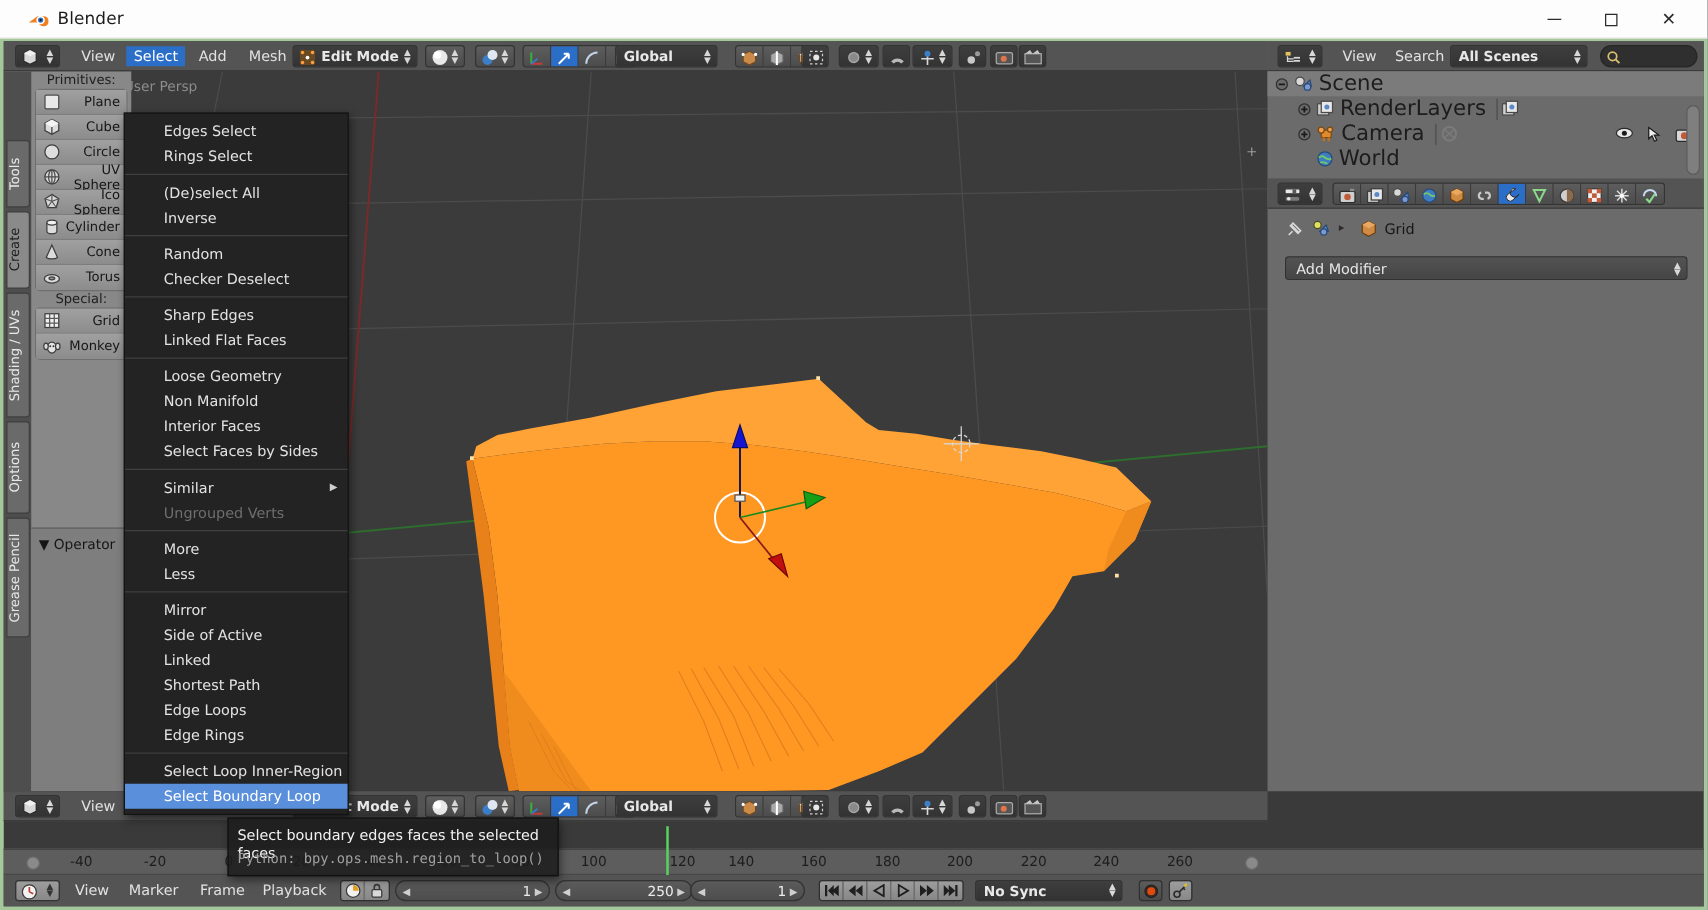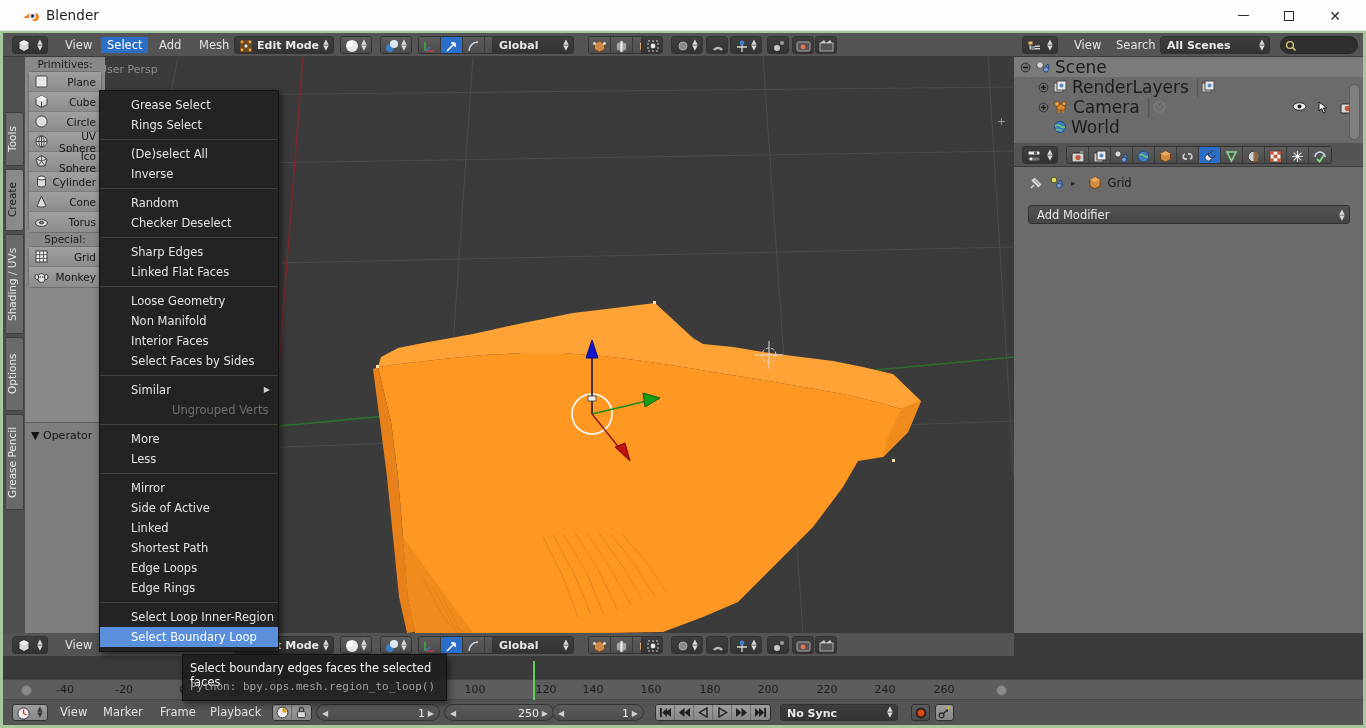--- a/index.html
+++ b/index.html
@@ -89,21 +89,21 @@
   .oper { position:absolute; left:22px; top:365px; width:80px; height:211px;
     background:#7e7e7e; border-top:1px solid #5f5f5f; }
   .oper-h { position:absolute; left:6px; top:6px; font-size:11px; color:#151515; }
 
   
   .menu { position:absolute; left:96px; top:57px; width:180px;
     background:#232323; border:1px solid #141414; padding:4px 0;
     box-shadow:2px 3px 7px rgba(0,0,0,.55); z-index:40; }
   .mi { position:relative; height:20px; line-height:20px; padding-left:31px;
     font-size:11.5px; color:#e3e3e3; white-space:nowrap; }
-  .mi.dis { color:#6e6e6e;margin-left:41px; }
+  .mi.dis { color:#6e6e6e; }
   .mi.hl { background:#5a8fdb; color:#ffffff; }
   .msep { height:1px; background:#3f3f3f; margin:4px 0; }
   .mi .arw { position:absolute; right:8px; top:0; font-size:8px; color:#cfcfcf; }
 
   
   .tip { position:absolute; left:179px; top:621px; width:265px; height:47px;
     background:#1d1d1ddd; border:1px solid #111; z-index:60;
     box-shadow:2px 3px 7px rgba(0,0,0,.5); }
   .tip-t1 { position:absolute; left:7px; top:6px; font-size:11.5px; color:#f2f2f2; }
   .tip-t2 { position:absolute; left:7px; top:25px; font-size:11px; color:#a0a0a0;
@@ -1063,21 +1063,21 @@
           <svg width="13" height="13" viewBox="0 0 13 13">
                 <circle cx="3.6" cy="9.4" r="2.4" fill="none" stroke="#2a2a2a" stroke-width="1.3"></circle>
                 <path d="M5.3 7.7 L11 2 M8.6 4.4 L10 5.8" stroke="#2a2a2a" stroke-width="1.3"></path>
                 <path d="M9.4 3.2 L11.4 1.2" stroke="#d8c030" stroke-width="2"></path>
               </svg>
         </div>
       </div>
     </div>
 
     <div class="menu">
-      <div class="mi"><span>Grease Select</span></div>
+      <div class="mi"><span>Edges Select</span></div>
       <div class="mi"><span>Rings Select</span></div>
       <div class="msep"></div>
       <div class="mi"><span>(De)select All</span></div>
       <div class="mi"><span>Inverse</span></div>
       <div class="msep"></div>
       <div class="mi"><span>Random</span></div>
       <div class="mi"><span>Checker Deselect</span></div>
       <div class="msep"></div>
       <div class="mi"><span>Sharp Edges</span></div>
       <div class="mi"><span>Linked Flat Faces</span></div>

